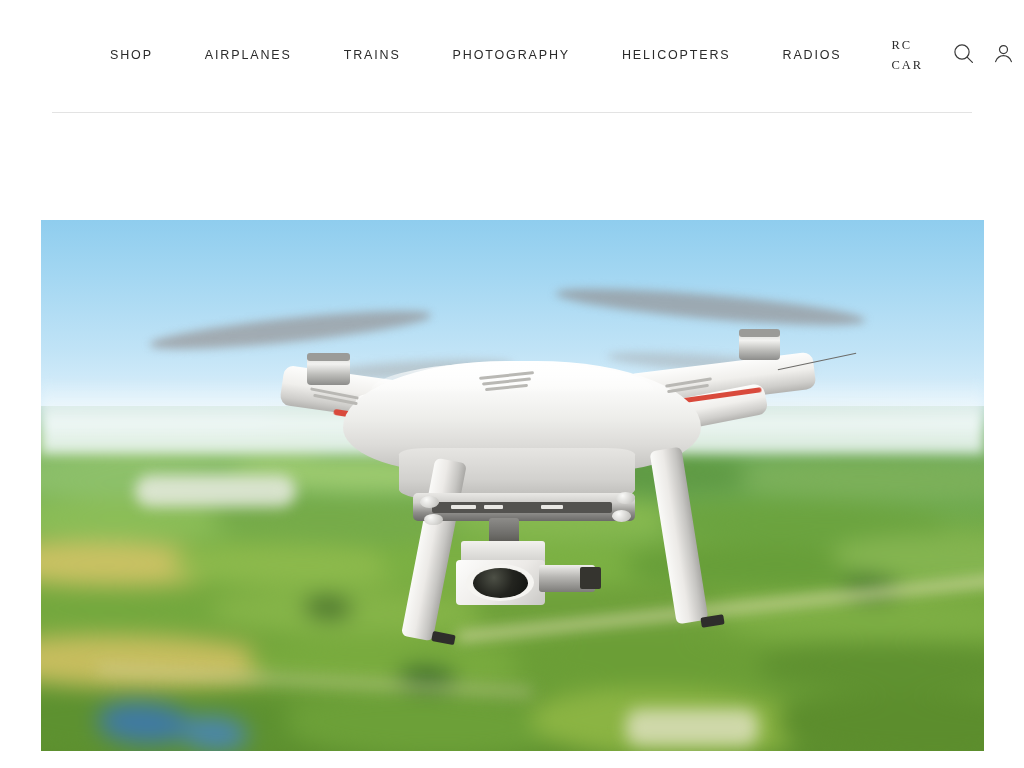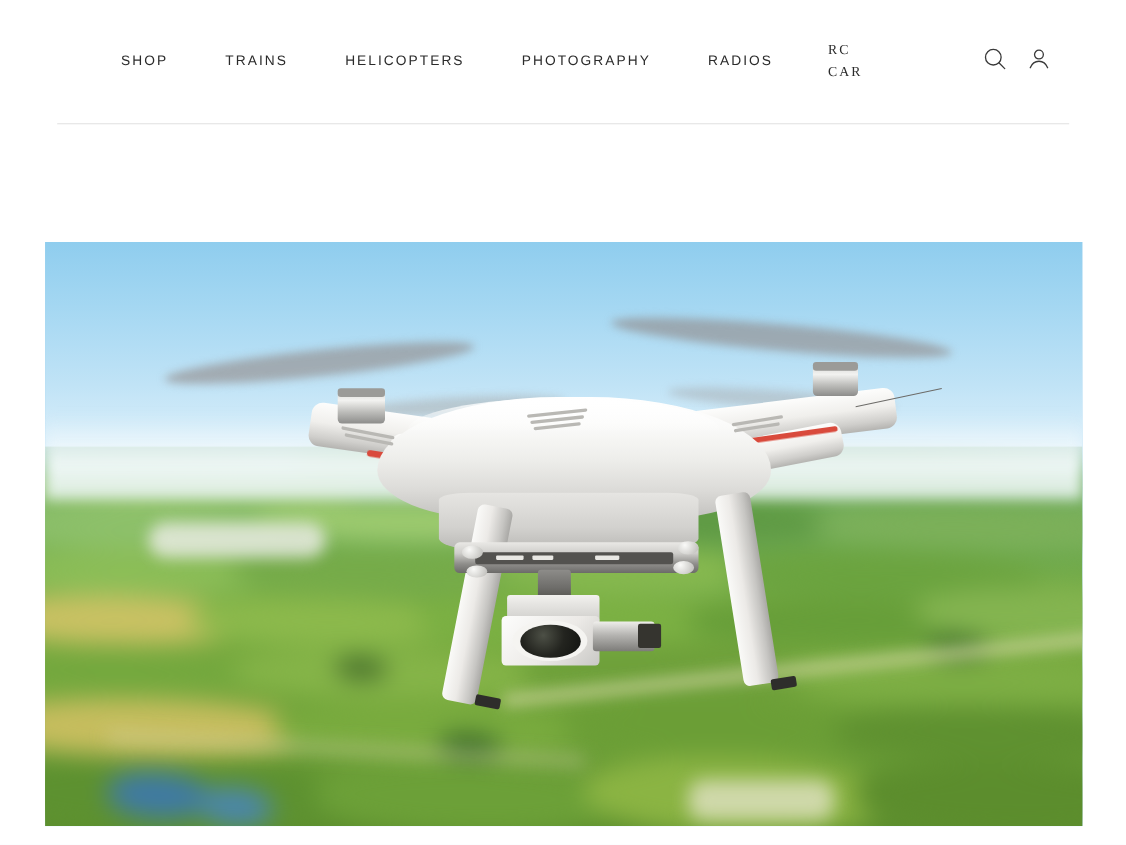--- a/index.html
+++ b/index.html
@@ -399,27 +399,30 @@
 <body>
 
 <header class="site-header">
   <div class="header-inner">
 
     <nav class="main-nav">
       <div class="nav-item first">
         <a class="nav-link">SHOP</a>
       </div>
       <div class="nav-item">
+        <a class="nav-link">AIRPLANES</a>
+      </div>
+      <div class="nav-item">
         <a class="nav-link">TRAINS</a>
+      </div>
+      <div class="nav-item">
+        <a class="nav-link">PHOTOGRAPHY</a>
       </div>
       <div class="nav-item">
         <a class="nav-link">HELICOPTERS</a>
-      </div>
-      <div class="nav-item">
-        <a class="nav-link">PHOTOGRAPHY</a>
       </div>
       <div class="nav-item">
         <a class="nav-link">RADIOS</a>
       </div>
       <div class="nav-item two-line">
         <a class="nav-link two-line">RC CAR</a>
       </div>
     </nav>
 
     <div class="header-tools">

